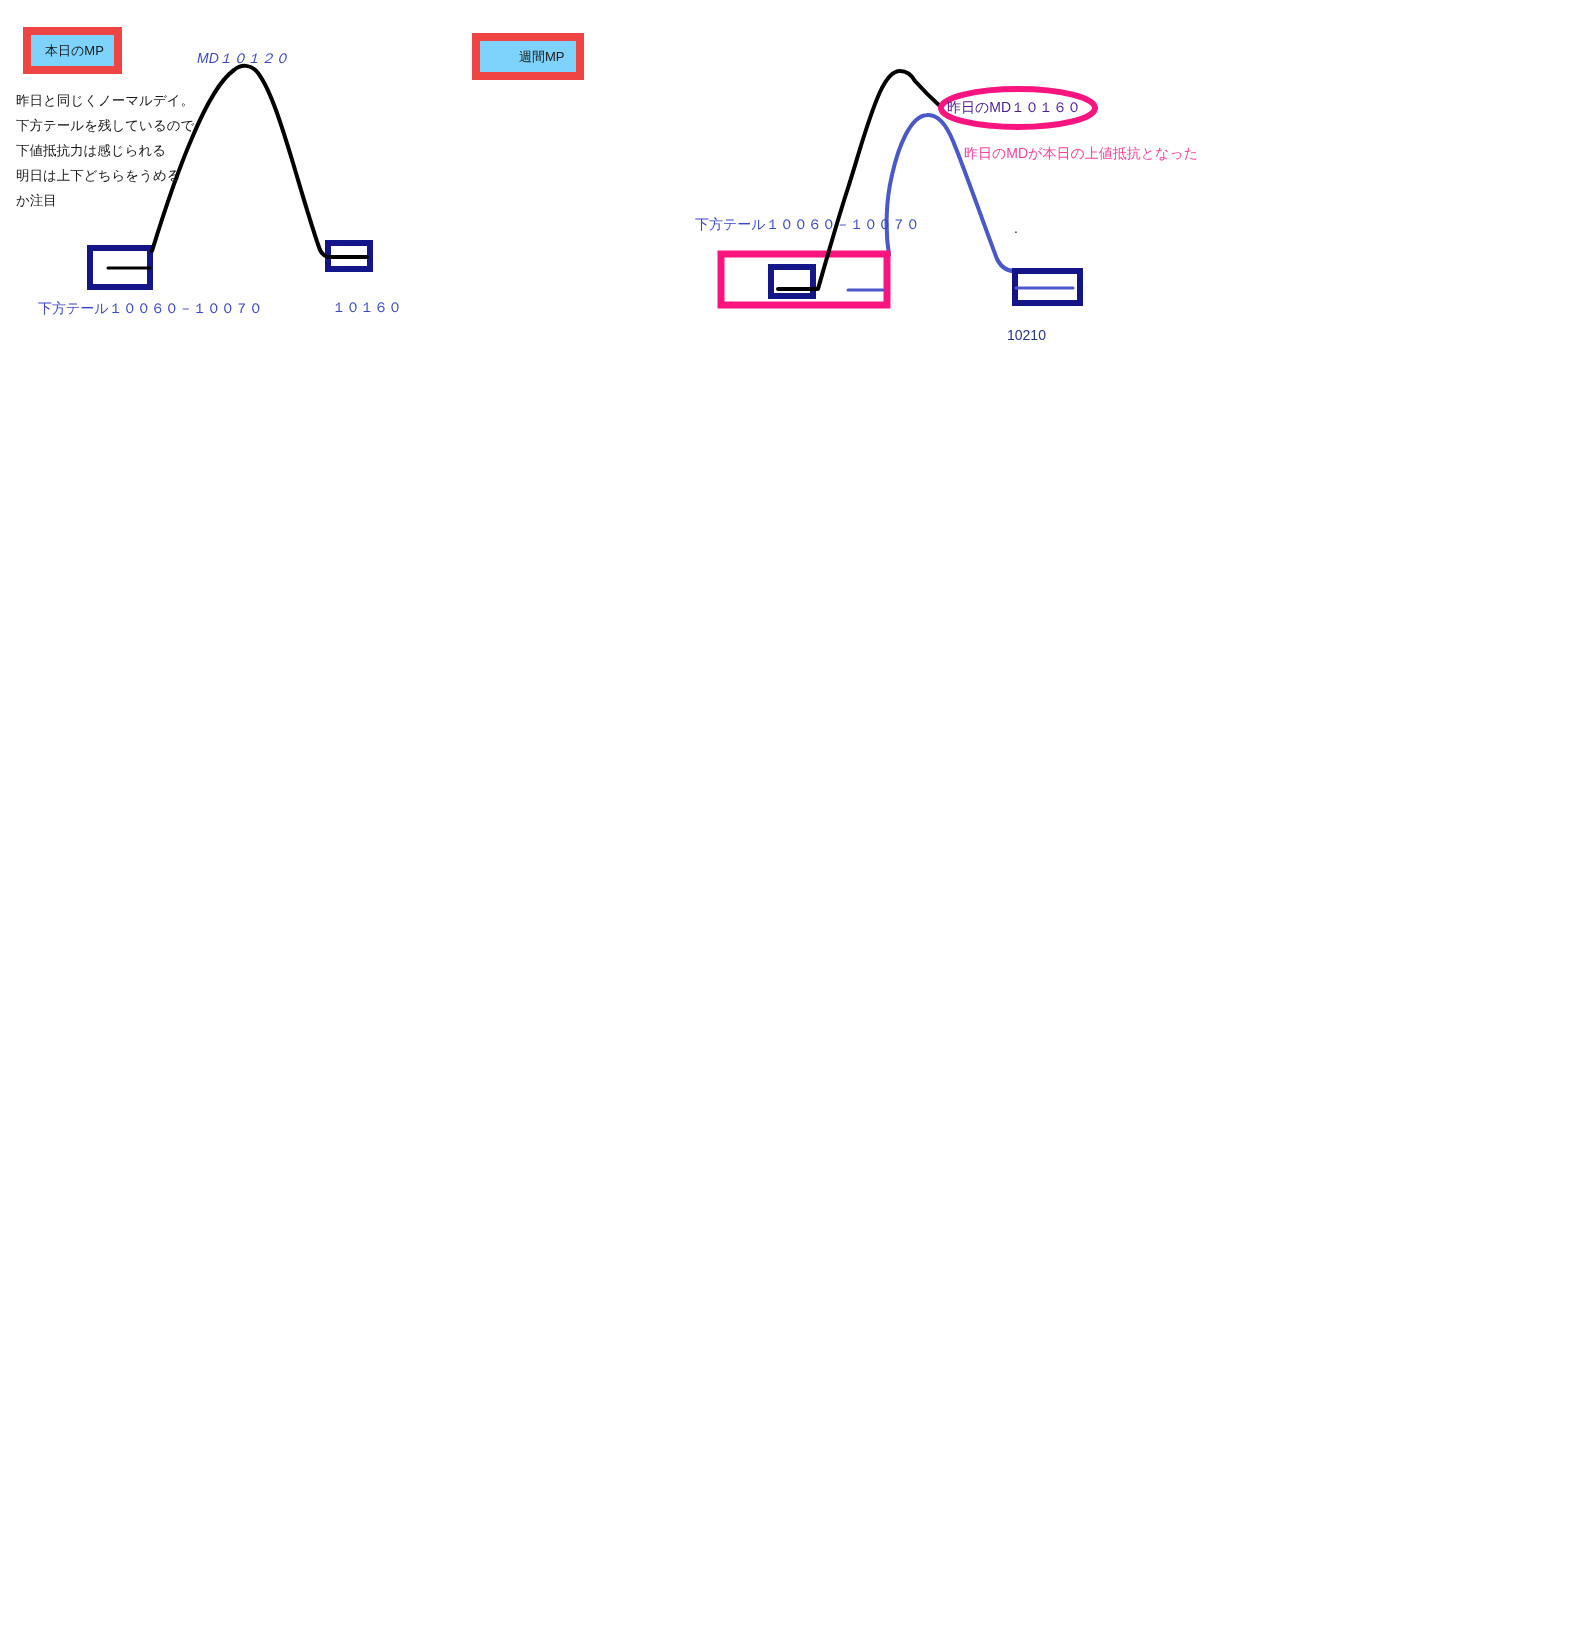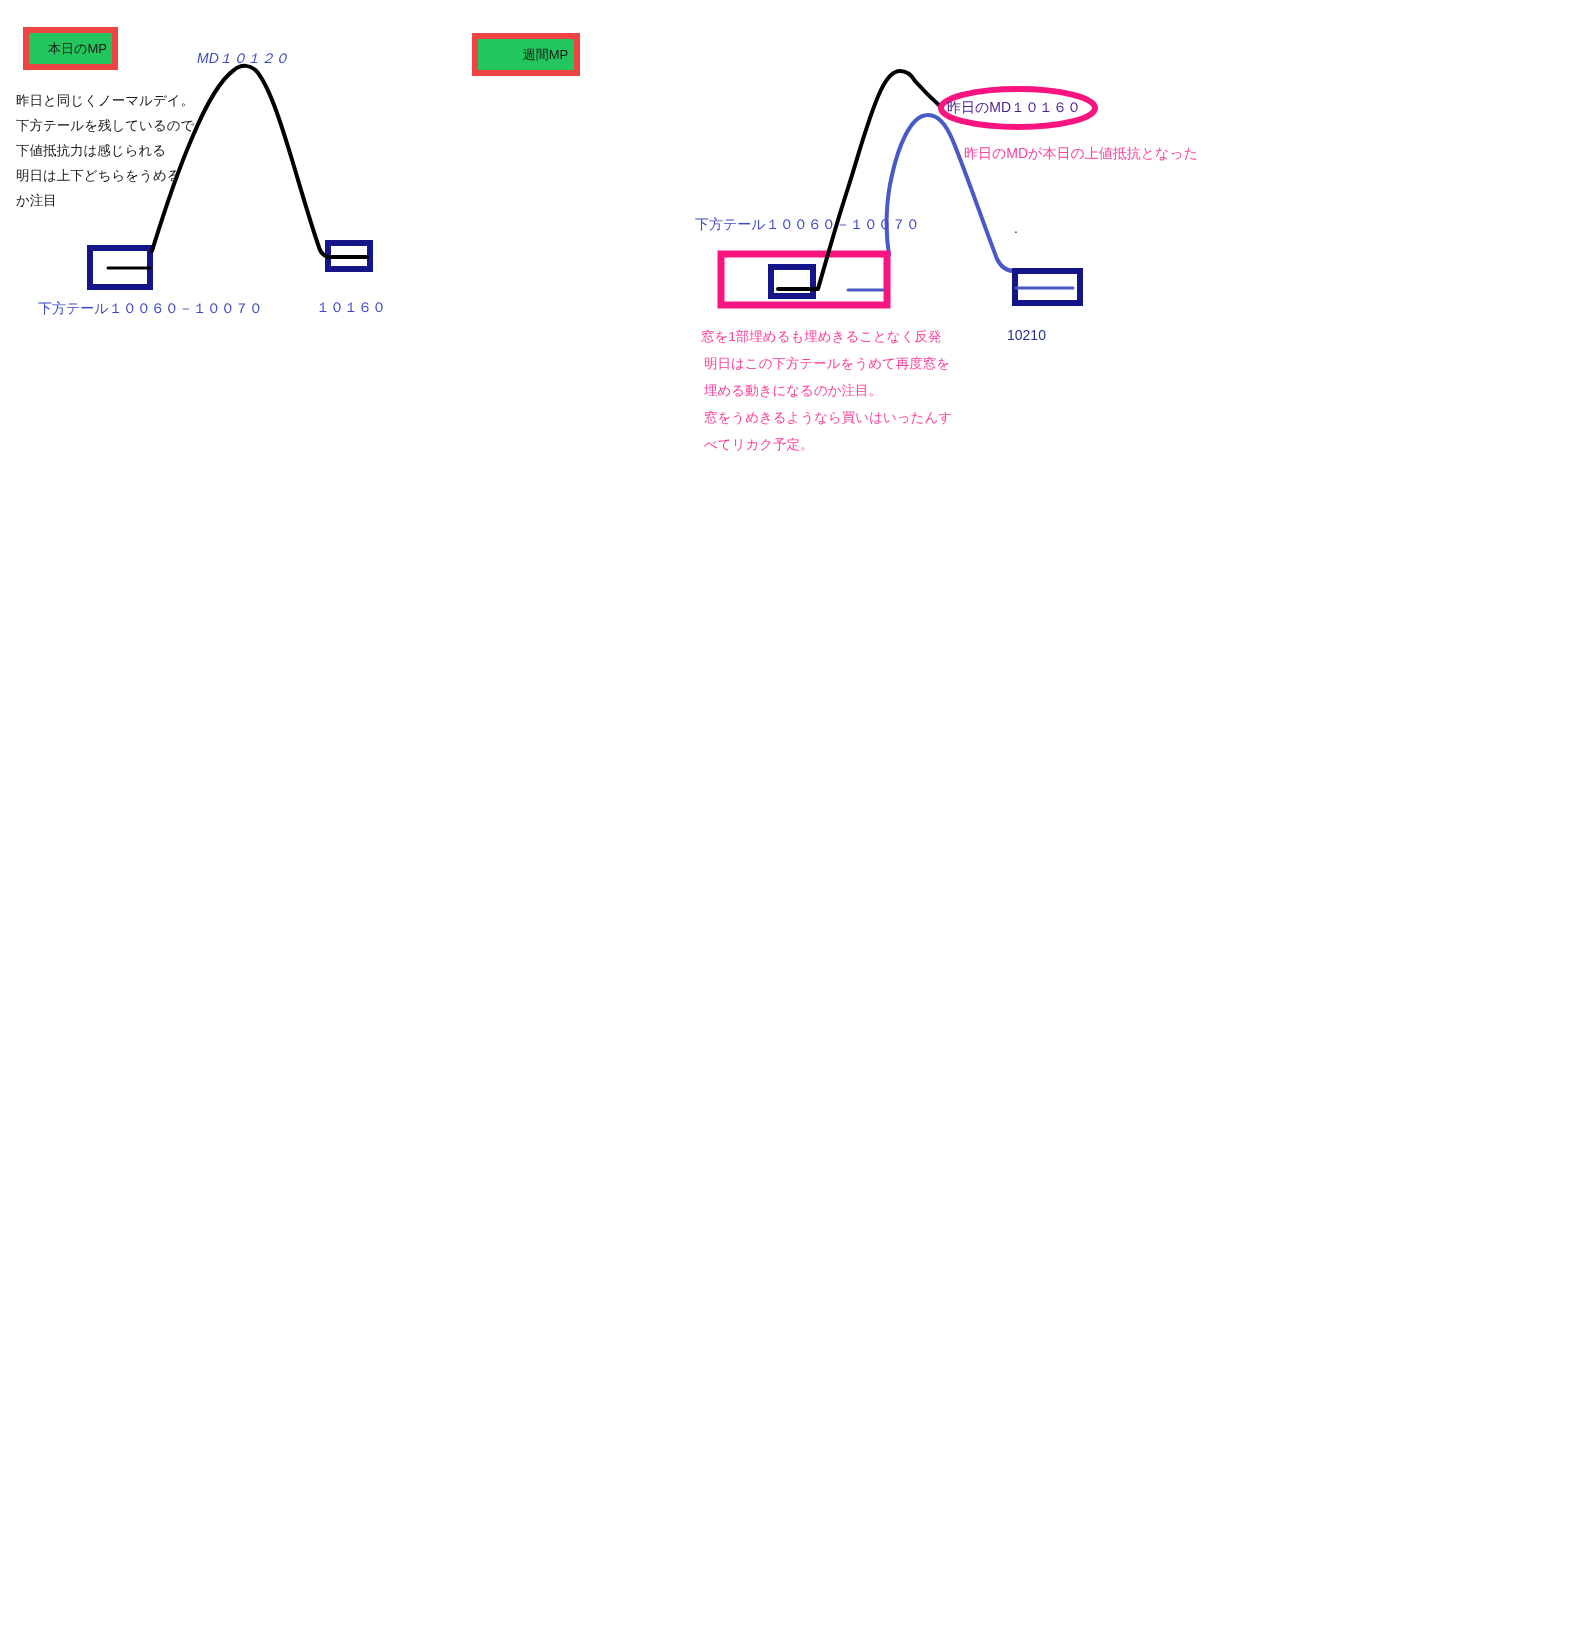--- a/index.html
+++ b/index.html
@@ -1,19 +1,19 @@
 <!DOCTYPE html>
 <html><head>
 <meta charset="utf-8">
 <style>
   html,body{margin:0;padding:0;background:#fff;}
   body{font-family:"Liberation Sans",sans-serif;}
   #canvas{position:relative;width:1572px;height:1652px;background:#ffffff;overflow:hidden;}
 
-  .title-box{position:absolute;background:#22c55e;border:6px solid #ef4444;display:flex;align-items:center;z-index:10;justify-content:center;}
+  .title-box{position:absolute;background:#7dd3fc;border:8px solid #ef4444;display:flex;align-items:center;z-index:10;}
   .title-box .ttl{font-size:13px;color:#1a1a1a;white-space:nowrap;}
 
   .lbl{position:absolute;white-space:nowrap;z-index:30;font-size:14px;line-height:16px;}
   .blue-lbl{color:#3A48C6;}
   .steel-lbl{color:#4c1d95;}
   .pink-lbl{color:#FF3E9C;}
   .navy-val{color:#26338C;}
   .black-lbl{color:#1a1a1a;}
 
   .note-block{position:absolute;z-index:30;}
@@ -61,37 +61,30 @@
   <div class="note-block" style="left:16px;top:88px;">
     <div class="nl">昨日と同じくノーマルデイ。</div>
     <div class="nl">下方テールを残しているので</div>
     <div class="nl">下値抵抗力は感じられる</div>
     <div class="nl">明日は上下どちらをうめる</div>
     <div class="nl">か注目</div>
   </div>
 
   <div class="lbl blue-lbl" style="left:38px;top:300px;">下方テール１００６０－１００７０</div>
 
-  <div class="lbl blue-lbl" style="left:316px;top:299px;text-align:center;">１０１６０</div>
+  <div class="lbl blue-lbl" style="left:332px;top:299px;text-align:center;">１０１６０</div>
 
   <div class="title-box" style="left:472px;top:33px;width:96px;height:31px;">
     <span class="ttl" style="padding-left:39px;">週間MP</span>
   </div>
 
   <div class="lbl steel-lbl" style="left:947px;top:99px;">昨日のMD１０１６０</div>
 
   <div class="lbl pink-lbl" style="left:964px;top:145px;">昨日のMDが本日の上値抵抗となった</div>
 
   <div class="lbl blue-lbl" style="left:695px;top:216px;">下方テール１００６０－１００７０</div>
 
   <div class="lbl black-lbl" style="left:1014px;top:220px;">.</div>
 
   <div class="lbl navy-val" style="left:1007px;top:327px;">10210</div>
 
-  <div class="note-block pink" style="left:701px;top:323px;">
-    <div class="nl">窓を1部埋めるも埋めきることなく反発</div>
-    <div class="nl" style="padding-left:3px;">明日はこの下方テールをうめて再度窓を</div>
-    <div class="nl" style="padding-left:3px;">埋める動きになるのか注目。</div>
-    <div class="nl" style="padding-left:3px;">窓をうめきるようなら買いはいったんす</div>
-    <div class="nl" style="padding-left:3px;">べてリカク予定。</div>
-  </div>
 
 </div>
 
 </body></html>

